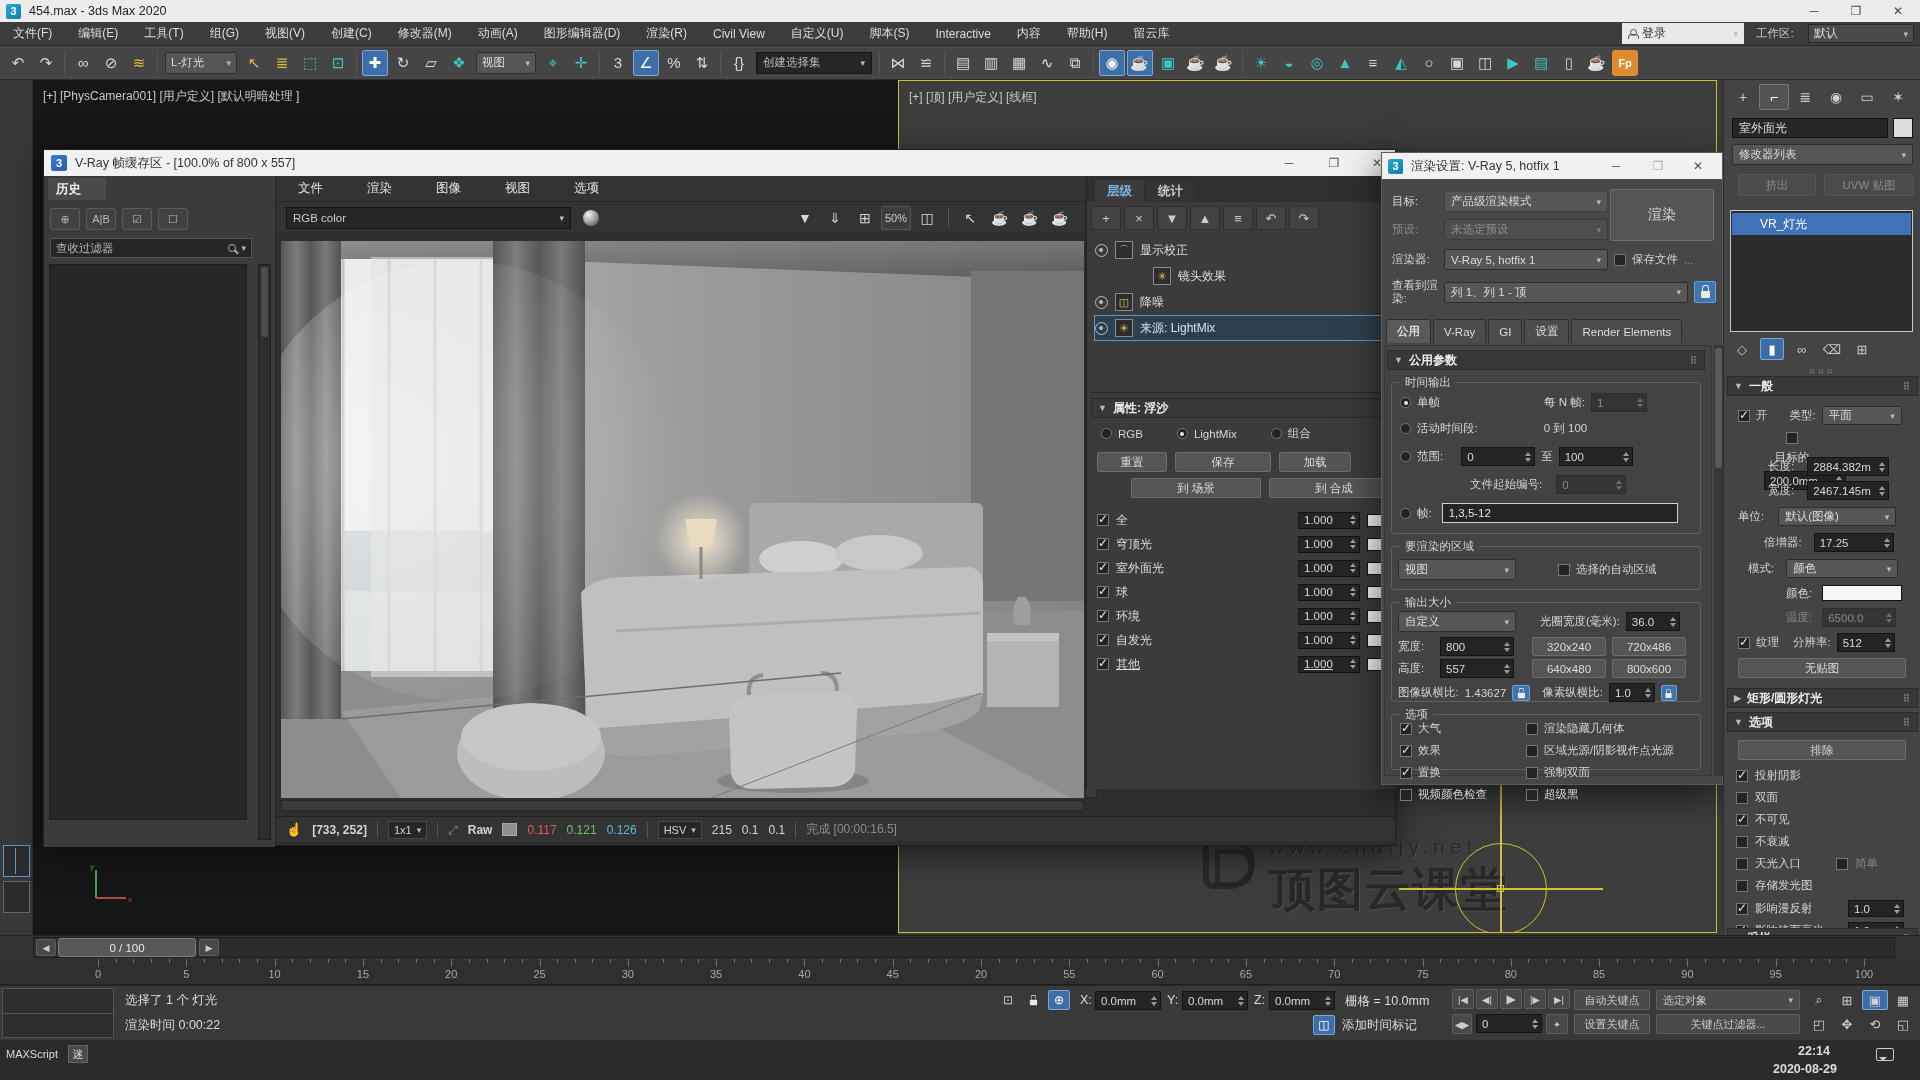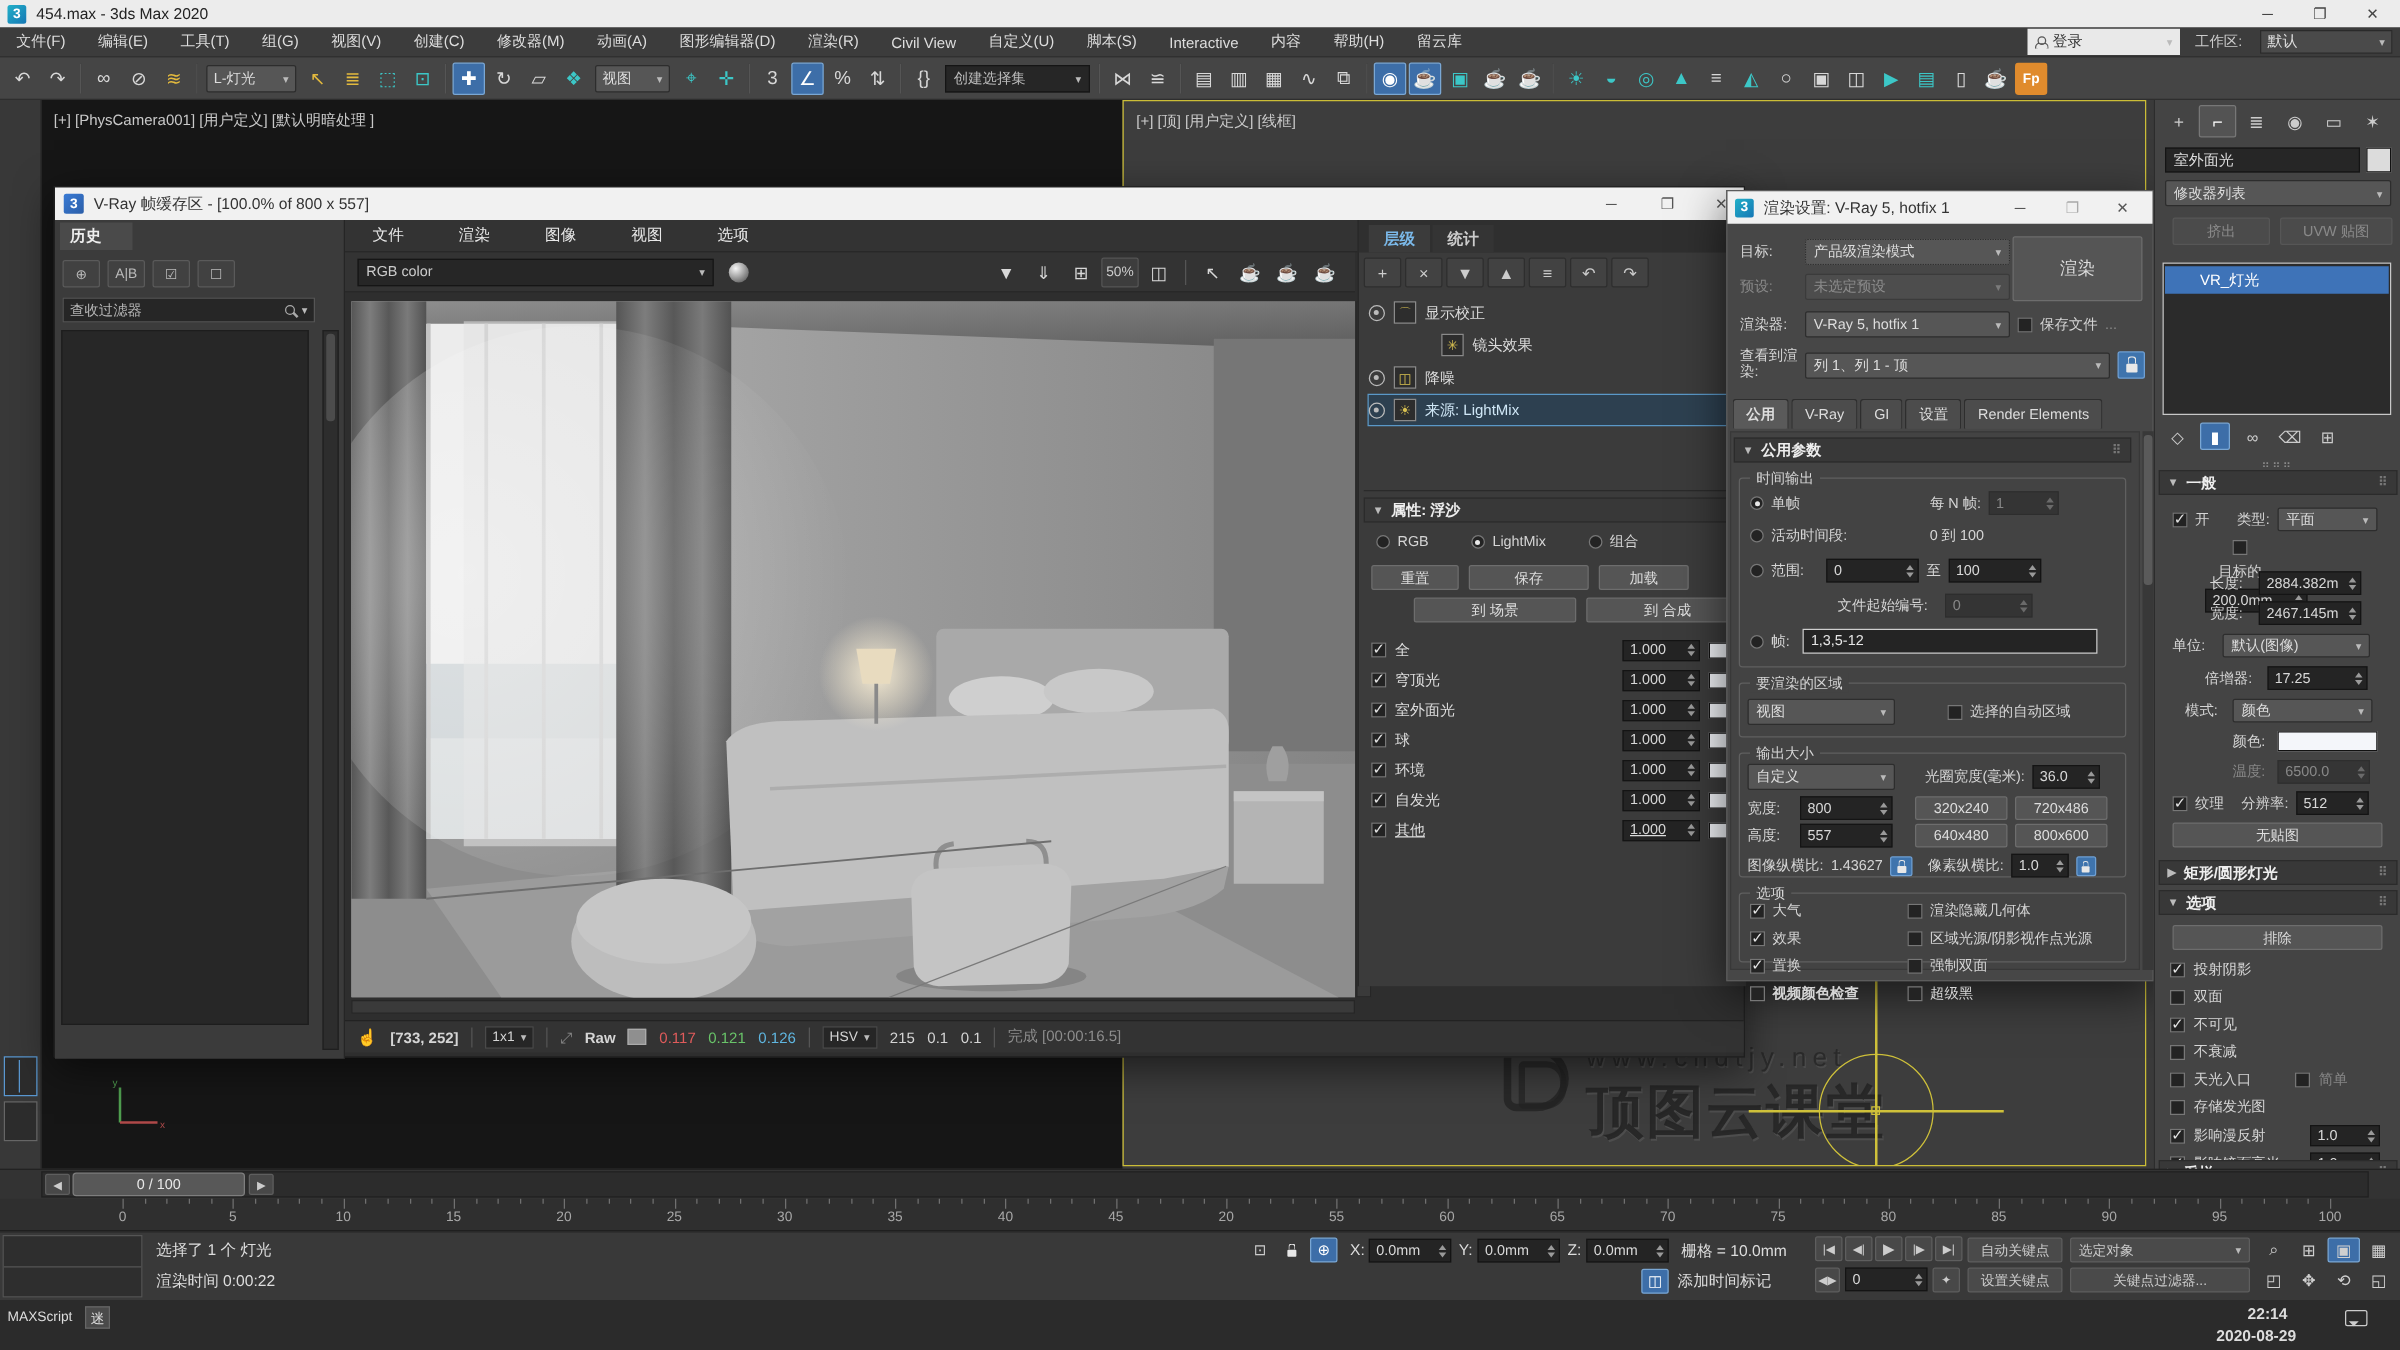--- a/index.html
+++ b/index.html
@@ -921,21 +921,21 @@
               <span class="lbl">区域光源/阴影视作点光源</span>
             </div>
             <div style="display: flex; align-items: center; gap: 6px;">
               <span class="cb on"></span>
               <span class="lbl">置换</span>
             </div>
             <div style="display: flex; align-items: center; gap: 6px;">
               <span class="cb"></span>
               <span class="lbl">强制双面</span>
             </div>
-            <div style="display: flex; align-items: center; gap: 6px; font-weight: bold;">
+            <div style="display: flex; align-items: center; gap: 6px;">
               <span class="cb"></span>
               <span class="lbl">视频颜色检查</span>
             </div>
             <div style="display: flex; align-items: center; gap: 6px;">
               <span class="cb"></span>
               <span class="lbl">超级黑</span>
             </div>
           </div>
       </div>
     </div>

